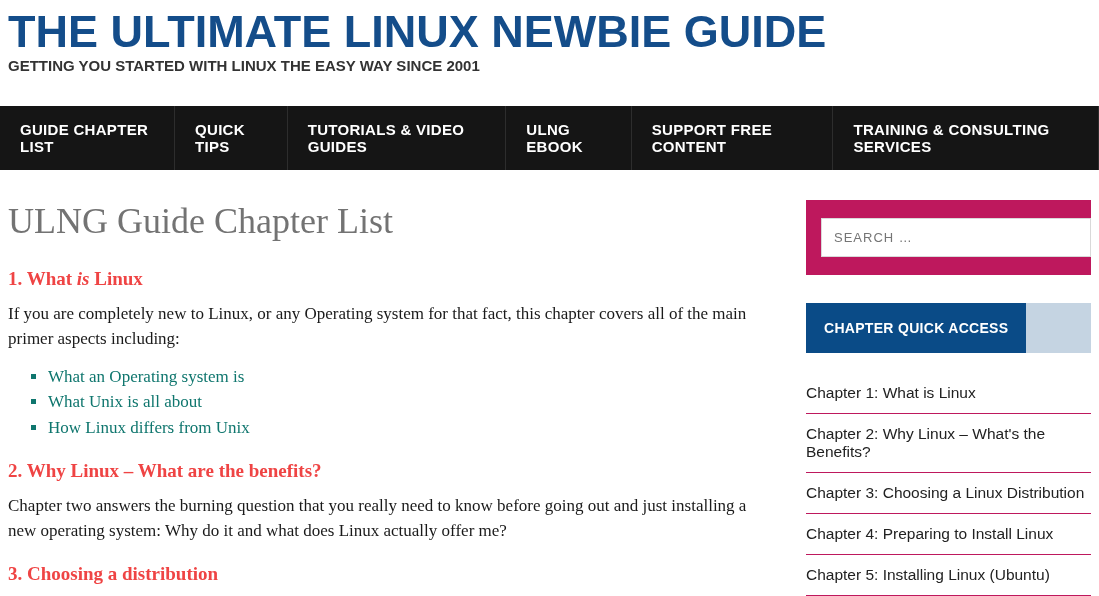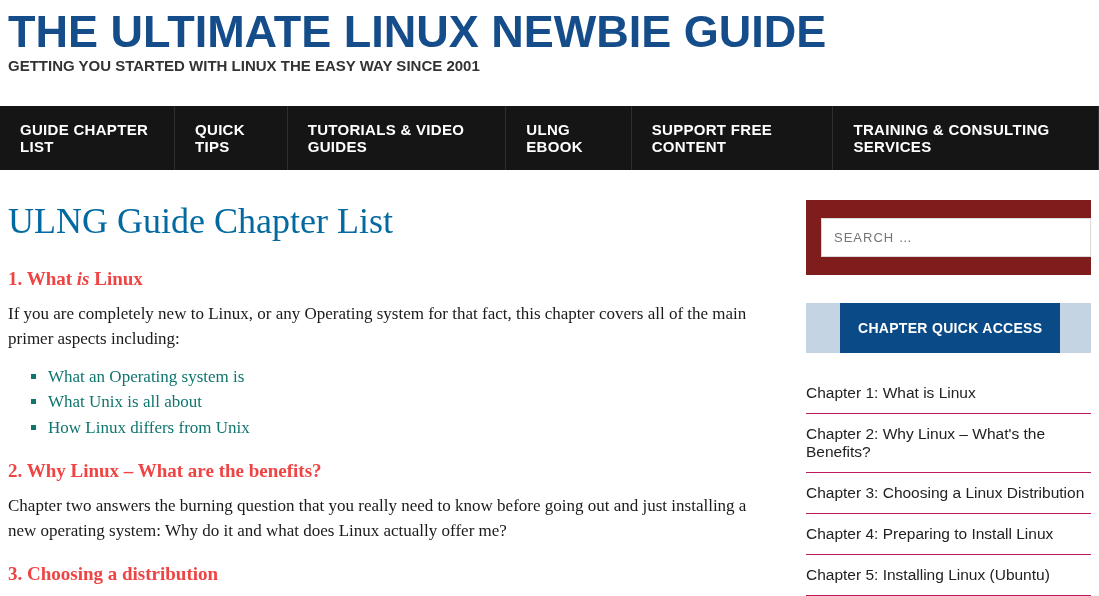--- a/index.html
+++ b/index.html
@@ -53,21 +53,21 @@
     padding: 30px 8px 0 8px;
   }
   main.content {
     flex: 1;
     padding-right: 40px;
   }
   .page-title {
     font-family: Georgia, serif;
     font-size: 36px;
     font-weight: 400;
-    color: #0369a1;
+    color: #737373;
     margin-bottom: 26px;
   }
   .section-head {
     font-family: Georgia, serif;
     font-size: 19px;
     font-weight: 700;
     color: #ef4444;
     margin: 20px 0 12px 0;
   }
   .section-head .italic { font-style: italic; }
@@ -84,21 +84,21 @@
   ul.bullets li {
     font-size: 17px;
     line-height: 1.5;
     color: #0f766e;
   }
   aside.sidebar {
     width: 285px;
     flex-shrink: 0;
   }
   .search-box {
-    background: #7f1d1d;
+    background: #be185d;
     padding: 18px 0 18px 15px;
     margin-bottom: 28px;
   }
   .search-box input {
     width: 100%;
     padding: 11px 12px;
     border: 1px solid #d9d9d9;
     font-size: 13px;
     font-family: Arial, sans-serif;
     letter-spacing: 1px;
@@ -112,21 +112,20 @@
   }
   .widget-head {
     background: #0a4b87;
     color: #fff;
     padding: 17px 18px;
     font-size: 14px;
     font-weight: 700;
     text-transform: uppercase;
     letter-spacing: 0.3px;
     display: inline-block;
-    margin-left: 34px;
   }
   .quick-list a {
     display: block;
     padding: 11px 0;
     font-size: 15.5px;
     color: #222;
     text-decoration: none;
     border-bottom: 1px solid #be185d;
     font-weight: 500;
   }

